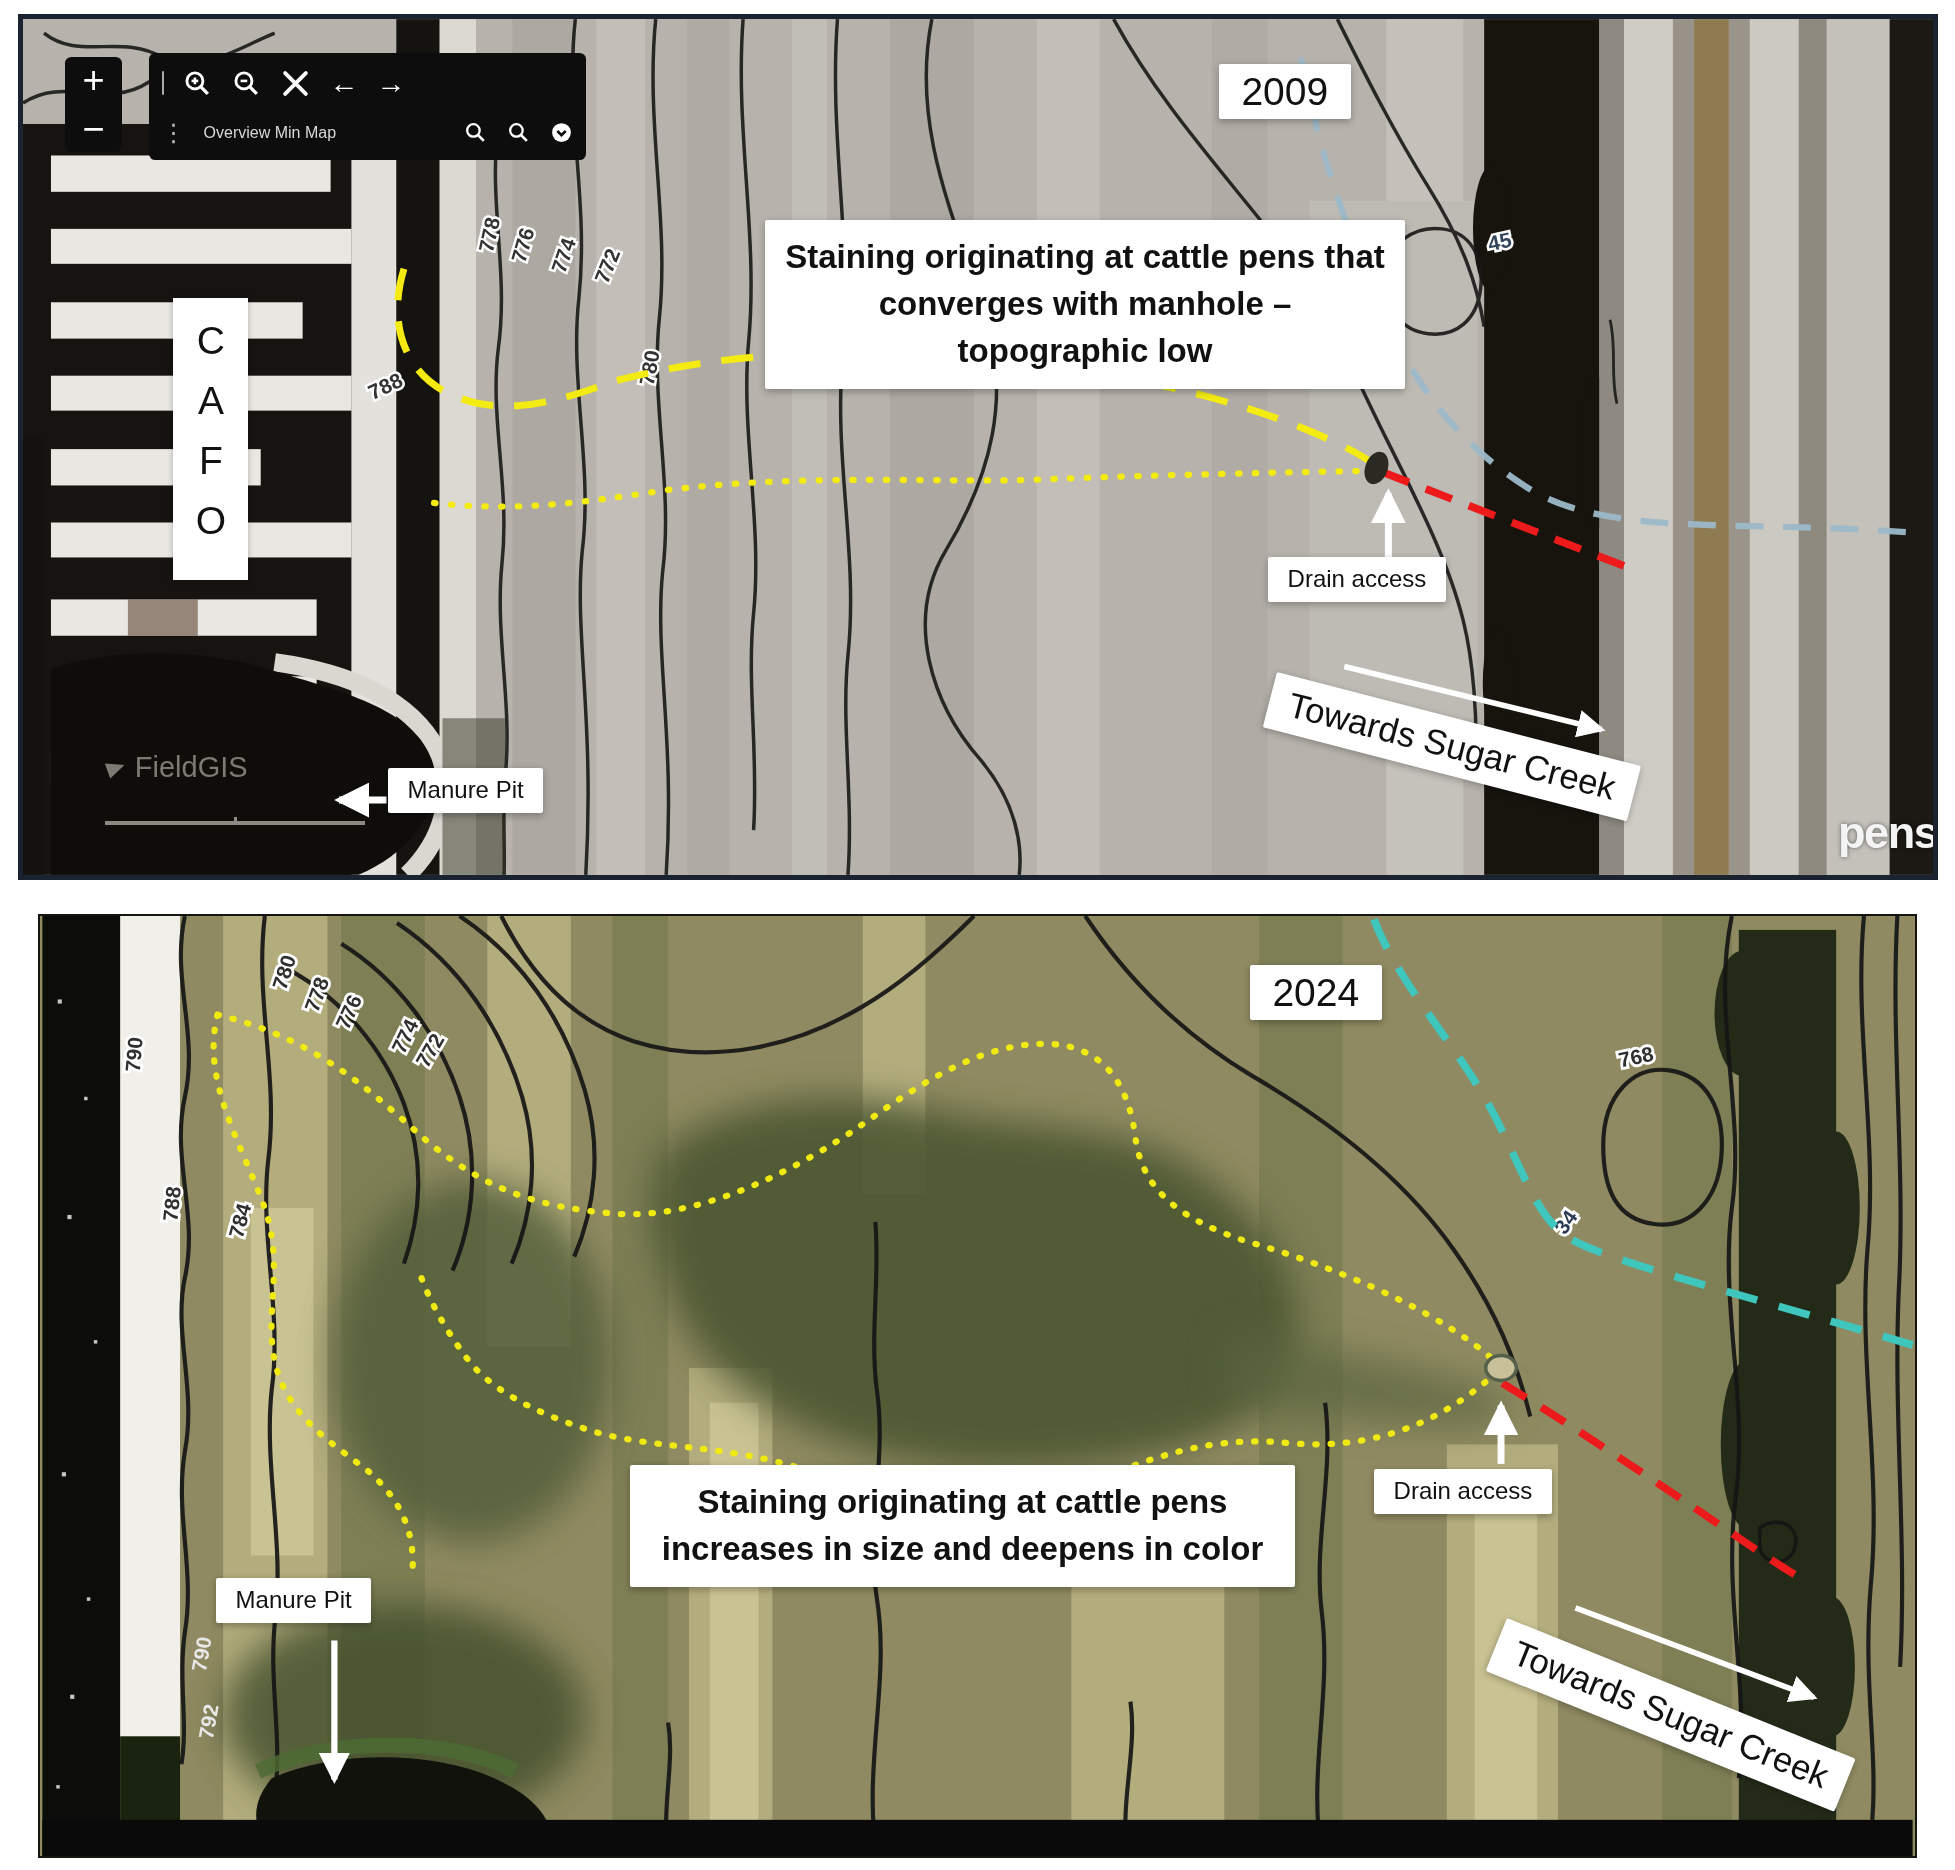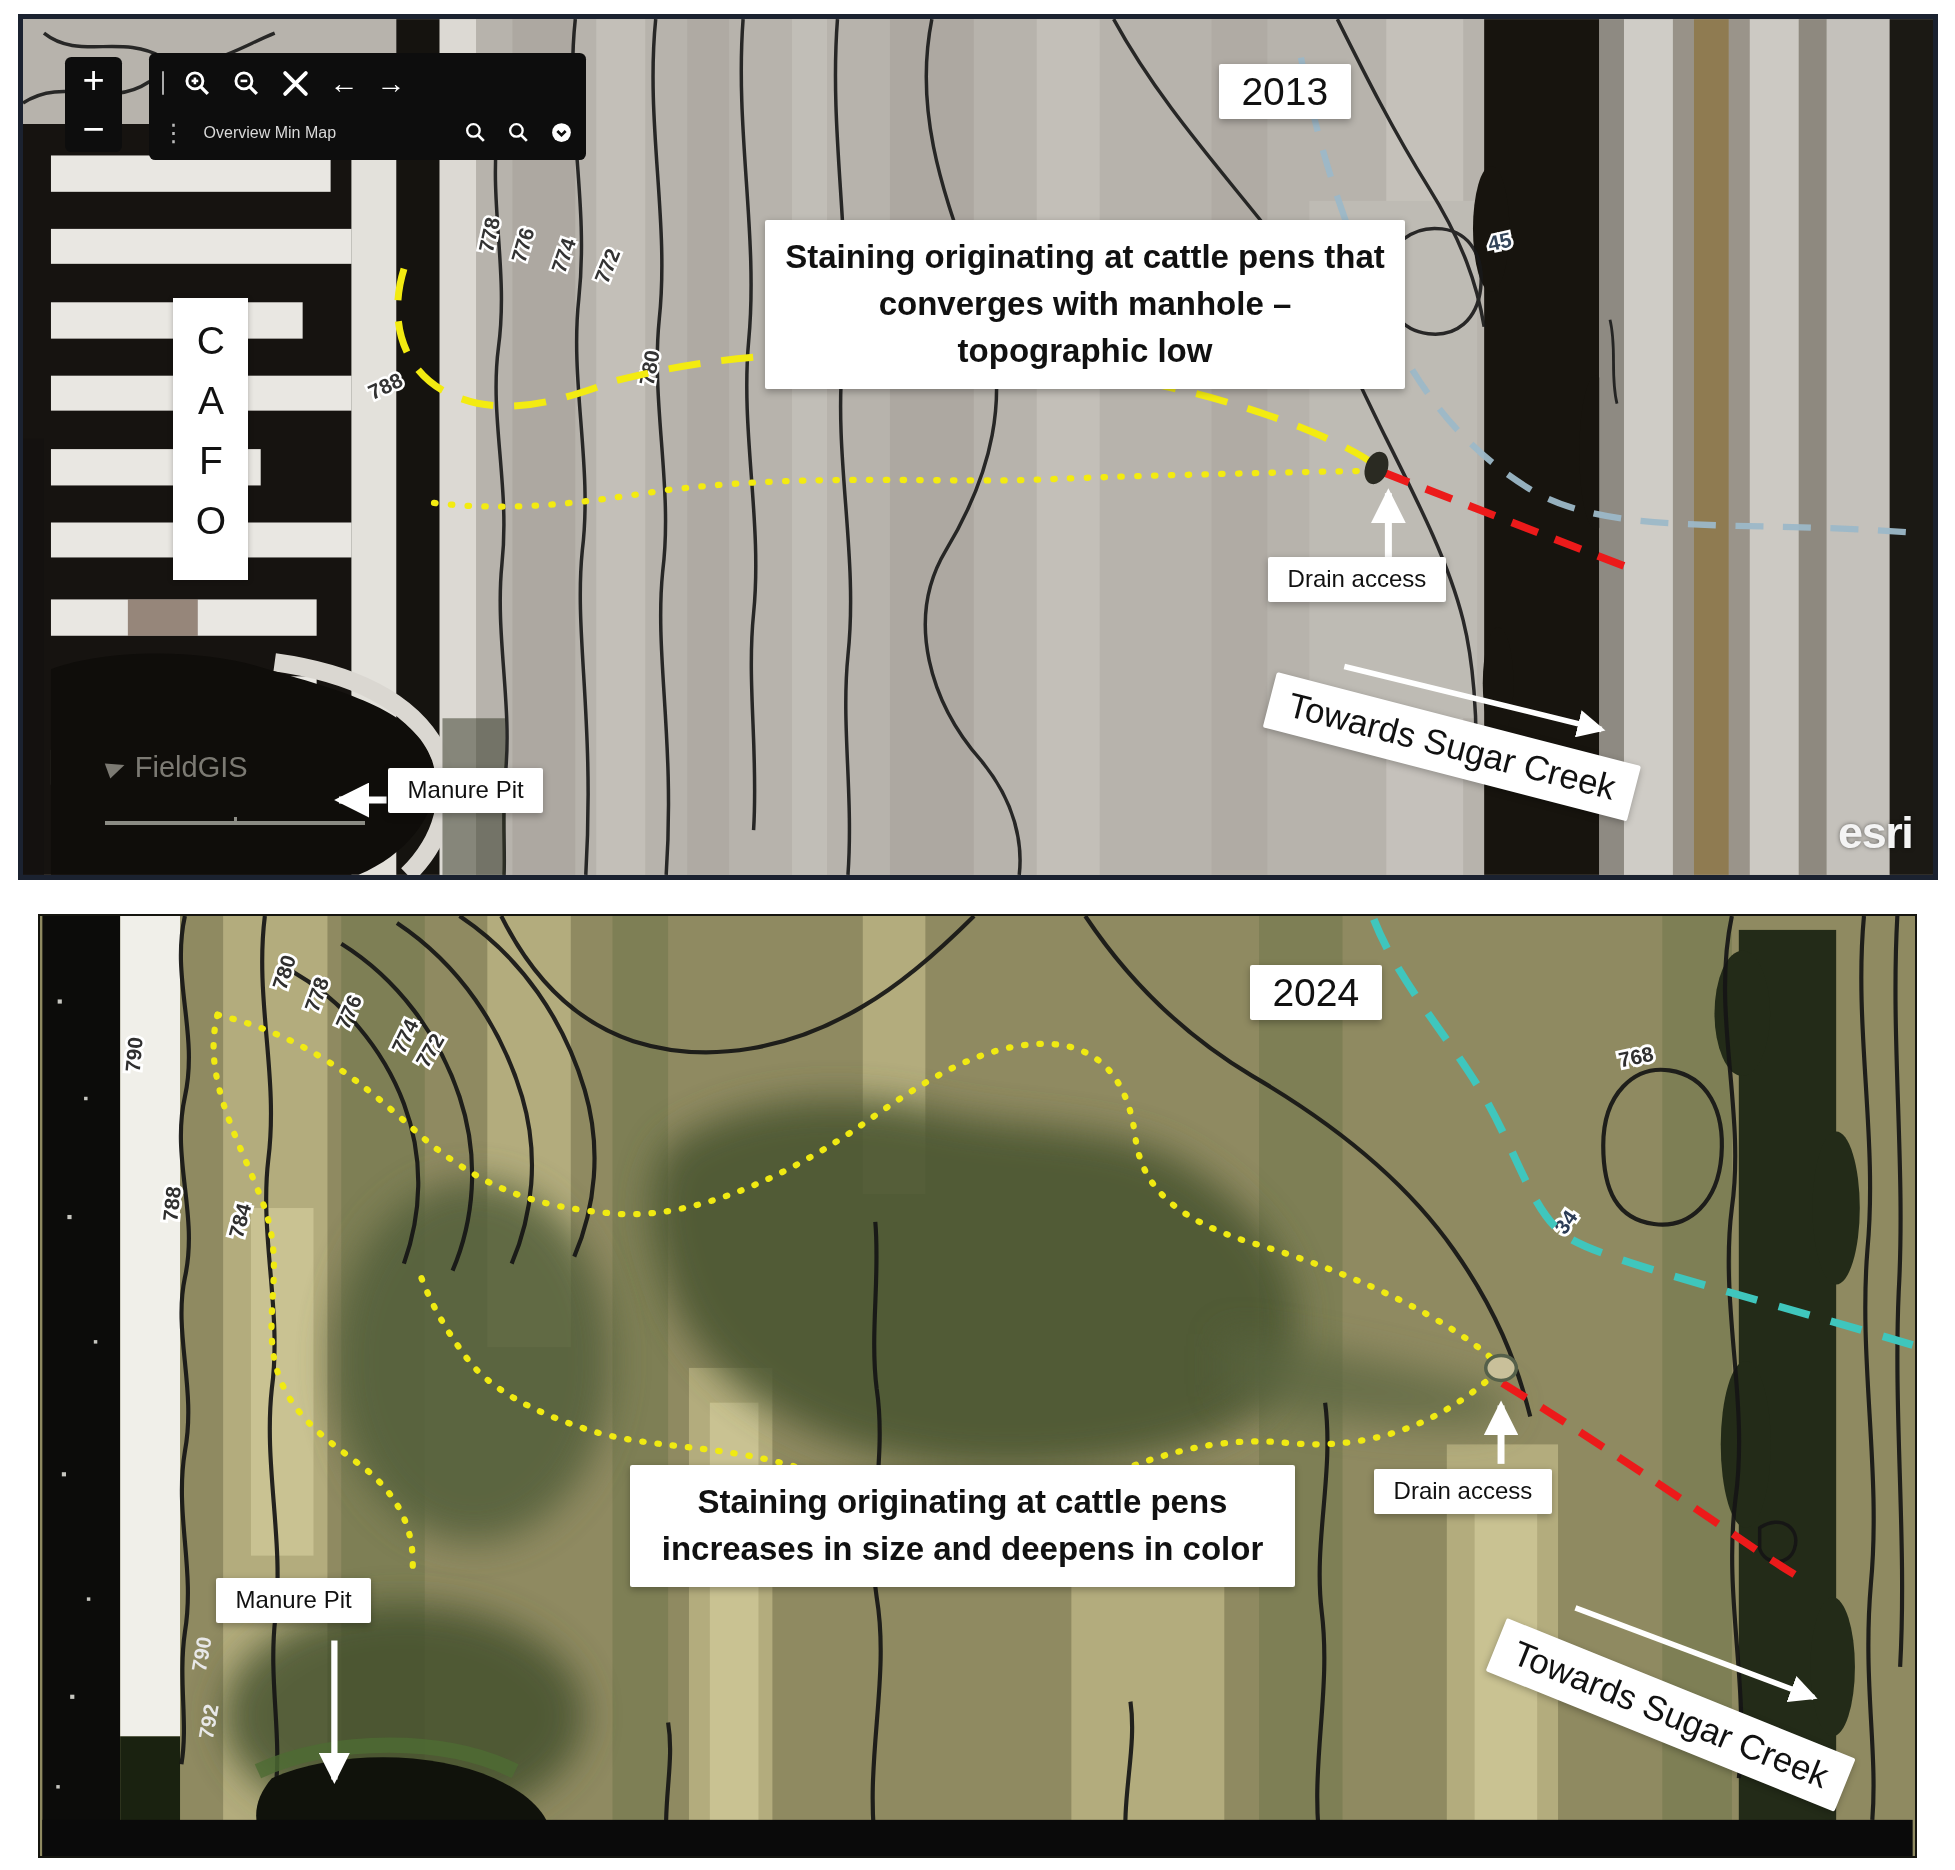--- a/index.html
+++ b/index.html
@@ -199,32 +199,32 @@
       <span class="icon">
         <svg width="25" height="25" viewBox="0 0 24 24">
             <circle cx="12" cy="12" r="9" fill="#fff"></circle>
             <path d="M8,10.5 L12,14.5 L16,10.5" stroke="#0d0d0d" stroke-width="2.6" fill="none"></path>
           </svg>
       </span>
     </div>
   </div>
 
   <div class="cafo" style="left:150px;top:279px;">CAFO</div>
-  <div class="lbl year" style="left:1196px;top:45px;">2013</div>
+  <div class="lbl year" style="left:1196px;top:45px;">2009</div>
   <div class="lbl note" style="left:742px;top:201px;width:604px;">Staining originating at cattle pens that converges with manhole – topographic low</div>
   <div class="lbl tag" style="left:1245px;top:538px;">Drain access</div>
   <div class="lbl tag creek" style="left:1254px;top:653px;transform:rotate(14.5deg);">Towards Sugar Creek</div>
   <div class="lbl tag" style="left:365px;top:749px;">Manure Pit</div>
 
   <div class="fieldgis">
     <span class="fg-tri"></span>
     <span>FieldGIS</span>
   </div>
   <div class="scalebar"></div>
-  <div class="esri">esri</div>
+  <div class="esri">pens</div>
 </div>
 
 <div class="panel" id="p2024">
   <svg class="mapsvg" viewBox="0 0 2690 1352">
     <defs>
       <marker id="ah24" markerWidth="6" markerHeight="5" refX="4.3" refY="2.5" orient="auto" markerUnits="strokeWidth">
         <path d="M0,0 L5,2.5 L0,5 Z" fill="#ffffff"></path>
       </marker>
       <filter id="soft24" x="-40%" y="-40%" width="180%" height="180%">
           <feGaussianBlur stdDeviation="26"></feGaussianBlur>

